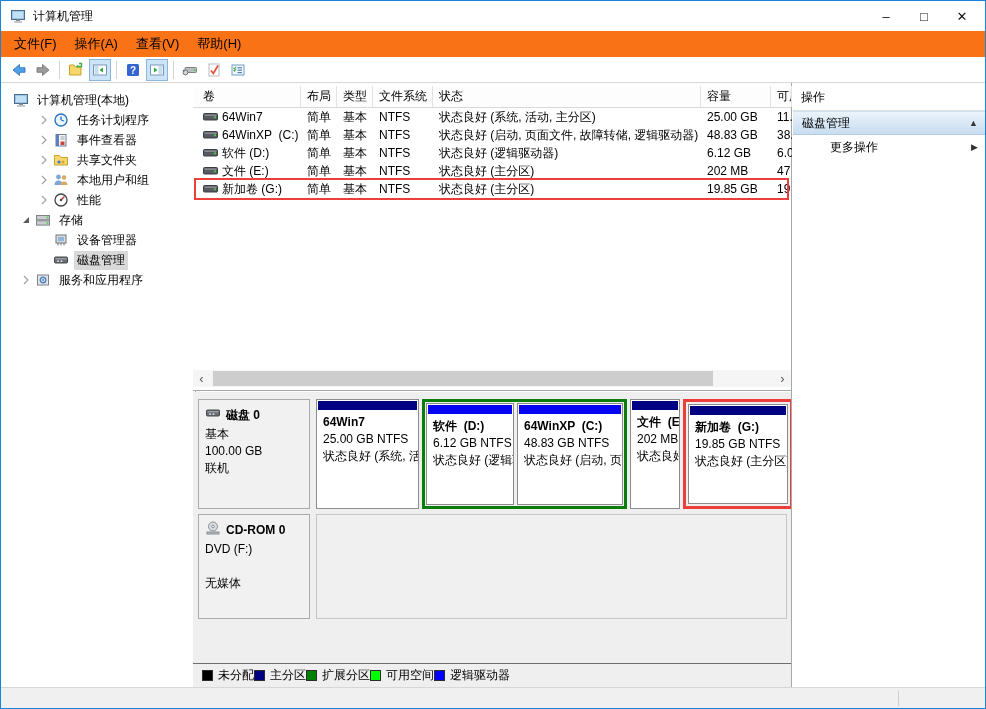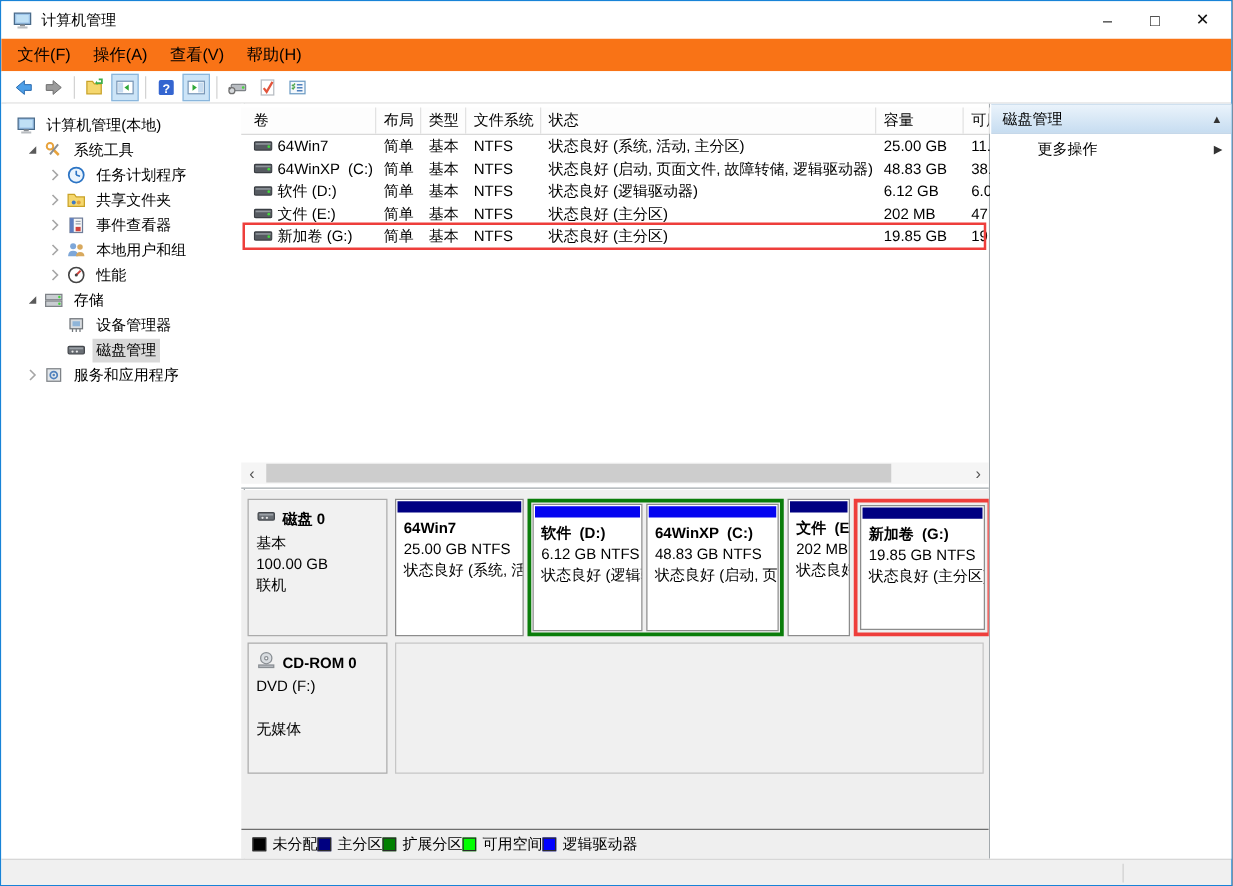--- a/index.html
+++ b/index.html
@@ -174,50 +174,43 @@
 
   <div class="content">
 
     <div class="tree-panel" id="tree">
         <div class="tree-row" style="padding-left: 8px;"><span class="tree-ico"><svg width="16" height="16" viewBox="0 0 16 16">
               <rect x="1.5" y="2.5" width="13" height="9" fill="#9cc3e8" stroke="#4a6b8a"></rect>
               <rect x="3" y="4" width="10" height="6" fill="#bfe0f5"></rect>
               <rect x="6" y="11.5" width="4" height="1.6" fill="#8a8f94"></rect>
               <rect x="4" y="13.2" width="8" height="1.6" fill="#b8bcc0"></rect>
             </svg></span><span class="tree-label">计算机管理(本地)</span></div>
-        <div class="tree-row" style="padding-left: 12px;"><span class="tree-exp"><svg width="16" height="16" viewBox="0 0 16 16">
-              <path d="M11 5 L11 11 L5 11 Z" fill="#5a5a5a"></path>
-            </svg></span><span class="tree-ico"><svg width="16" height="16" viewBox="0 0 16 16">
-              <circle cx="5" cy="5" r="2.6" fill="none" stroke="#e8a33d" stroke-width="1.6"></circle>
-              <line x1="6.8" y1="6.8" x2="12" y2="12" stroke="#e8a33d" stroke-width="2"></line>
-              <line x1="11.5" y1="3.5" x2="5" y2="11.5" stroke="#8a8f94" stroke-width="1.6"></line>
-            </svg></span><span class="tree-label">系统工具</span></div>
         <div class="tree-row" style="padding-left: 30px;"><span class="tree-exp"><svg width="16" height="16" viewBox="0 0 16 16">
               <polyline points="6,4 10,8 6,12" fill="none" stroke="#a6a6a6" stroke-width="1.3"></polyline>
             </svg></span><span class="tree-ico"><svg width="16" height="16" viewBox="0 0 16 16">
               <circle cx="8" cy="8" r="6" fill="#eaf4fd" stroke="#2c74c4" stroke-width="1.4"></circle>
               <line x1="8" y1="8" x2="8" y2="4.5" stroke="#2c74c4" stroke-width="1.3"></line>
               <line x1="8" y1="8" x2="11" y2="9" stroke="#2c74c4" stroke-width="1.3"></line>
             </svg></span><span class="tree-label">任务计划程序</span></div>
-        <div class="tree-row" style="padding-left: 30px;"><span class="tree-exp"><svg width="16" height="16" viewBox="0 0 16 16">
-              <polyline points="6,4 10,8 6,12" fill="none" stroke="#a6a6a6" stroke-width="1.3"></polyline>
-            </svg></span><span class="tree-ico"><svg width="16" height="16" viewBox="0 0 16 16">
-              <path d="M1.5 5.5 L1.5 13 L14.5 13 L14.5 5.5 L8 5.5 L6.5 3.5 L1.5 3.5 Z" fill="#f5d76e" stroke="#c9a227"></path>
-              <circle cx="6" cy="10" r="1.6" fill="#3e79c6"></circle>
-              <circle cx="10" cy="10" r="1.6" fill="#e2a23c"></circle>
-            </svg></span><span class="tree-label">共享文件夹</span></div>
         <div class="tree-row" style="padding-left: 30px;"><span class="tree-exp"><svg width="16" height="16" viewBox="0 0 16 16">
               <polyline points="6,4 10,8 6,12" fill="none" stroke="#a6a6a6" stroke-width="1.3"></polyline>
             </svg></span><span class="tree-ico"><svg width="16" height="16" viewBox="0 0 16 16">
               <rect x="3" y="2.5" width="10" height="11.5" fill="#f7f7f7" stroke="#6f7d99"></rect>
               <rect x="3" y="2.5" width="3" height="11.5" fill="#5f7fc0"></rect>
               <rect x="7.5" y="9.5" width="4" height="3.5" fill="#d0423c"></rect>
               <line x1="7.5" y1="5" x2="11.5" y2="5" stroke="#9aa3ad"></line>
               <line x1="7.5" y1="7" x2="11.5" y2="7" stroke="#9aa3ad"></line>
             </svg></span><span class="tree-label">事件查看器</span></div>
+        <div class="tree-row" style="padding-left: 30px;"><span class="tree-exp"><svg width="16" height="16" viewBox="0 0 16 16">
+              <polyline points="6,4 10,8 6,12" fill="none" stroke="#a6a6a6" stroke-width="1.3"></polyline>
+            </svg></span><span class="tree-ico"><svg width="16" height="16" viewBox="0 0 16 16">
+              <path d="M1.5 5.5 L1.5 13 L14.5 13 L14.5 5.5 L8 5.5 L6.5 3.5 L1.5 3.5 Z" fill="#f5d76e" stroke="#c9a227"></path>
+              <circle cx="6" cy="10" r="1.6" fill="#3e79c6"></circle>
+              <circle cx="10" cy="10" r="1.6" fill="#e2a23c"></circle>
+            </svg></span><span class="tree-label">共享文件夹</span></div>
         <div class="tree-row" style="padding-left: 30px;"><span class="tree-exp"><svg width="16" height="16" viewBox="0 0 16 16">
               <polyline points="6,4 10,8 6,12" fill="none" stroke="#a6a6a6" stroke-width="1.3"></polyline>
             </svg></span><span class="tree-ico"><svg width="16" height="16" viewBox="0 0 16 16">
               <circle cx="5.5" cy="5" r="2.4" fill="#7ea7d8"></circle>
               <path d="M1.5 13 Q1.5 8.5 5.5 8.5 Q9.5 8.5 9.5 13 Z" fill="#7ea7d8"></path>
               <circle cx="11" cy="5.5" r="2.2" fill="#d8a95e"></circle>
               <path d="M7.8 13 Q8 9.5 11 9.5 Q14.5 9.5 14.5 13 Z" fill="#d8a95e"></path>
             </svg></span><span class="tree-label">本地用户和组</span></div>
         <div class="tree-row" style="padding-left: 30px;"><span class="tree-exp"><svg width="16" height="16" viewBox="0 0 16 16">
               <polyline points="6,4 10,8 6,12" fill="none" stroke="#a6a6a6" stroke-width="1.3"></polyline>
@@ -419,20 +412,21 @@
             </div>
             <div class="leg-item">
               <span class="leg-swatch" style="background: rgb(0, 0, 255);"></span>
               <span>逻辑驱动器</span>
             </div>
           </div>
       </div>
     </div>
 
     <div class="actions-panel">
+      <div class="ap-title">操作</div>
       <div class="ap-bar">
         <span>磁盘管理</span>
         <span class="grow"></span>
         <span class="ap-caret">▲</span>
       </div>
       <div class="ap-more">
         <span>更多操作</span>
         <span class="grow"></span>
         <span class="ap-caret">▶</span>
       </div>

